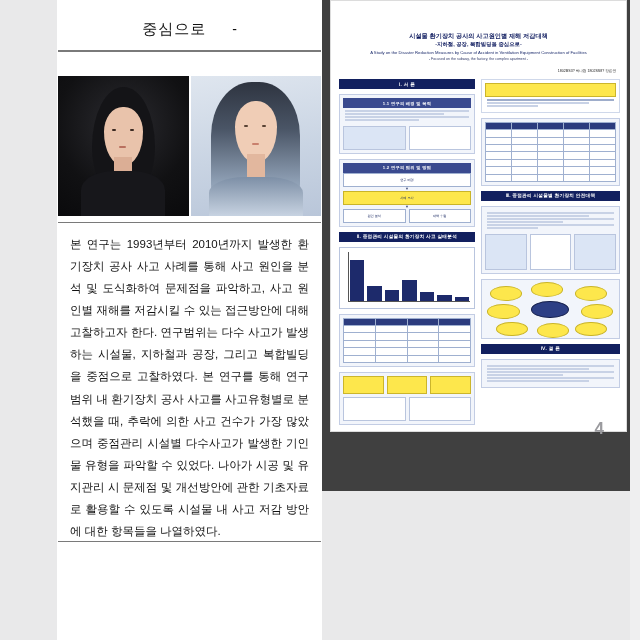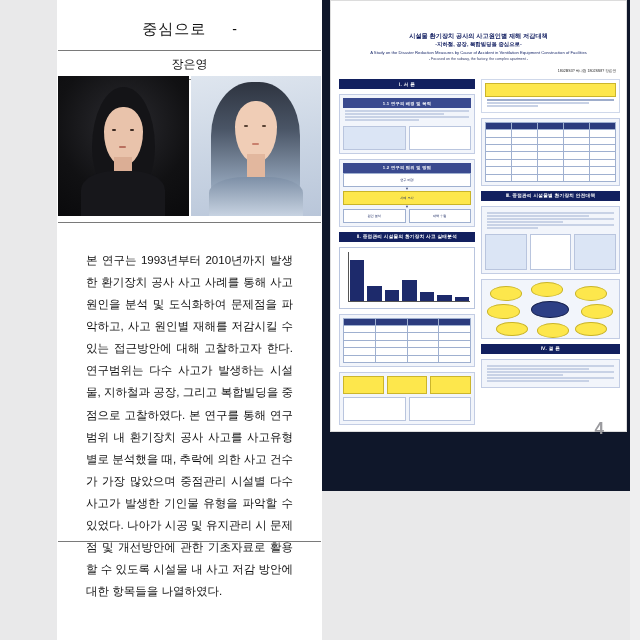--- a/index.html
+++ b/index.html
@@ -11,21 +11,21 @@
     height: 640px;
     background: #e9e9ea;
     font-family: "Liberation Sans", sans-serif;
     overflow: hidden;
     position: relative;
   }
   .page {
     position: absolute;
     left: 0; top: 0;
     width: 640px; height: 491px;
-    background: #0f172a;
+    background: #404040;
     text-decoration: underline;
   }
   .page-bg-left {
     position: absolute;
     left: 0; top: 0;
     width: 57px; height: 640px;
     background: #e9e9ea;
   }
   .page-bg-right {
     position: absolute;
@@ -123,21 +123,21 @@
     border-top: 1px solid #7a7a7a;
     border-bottom: 1px solid #7a7a7a;
     padding: 10px 12px 0 12px;
     box-sizing: border-box;
     font-size: 11.5px;
     line-height: 1.92;
     color: #111;
     text-align: justify;
     text-justify: inter-word;
   }
-  .abstract p { margin: 16px; }
+  .abstract p { margin: 0; }
 
   
   .poster {
     position: absolute;
     left: 330px; top: 0;
     width: 297px;
     height: 432px;
     background: #ffffff;
     border: 1px solid #dcdcdc;
     box-sizing: border-box;
@@ -289,21 +289,20 @@
   <div class="page-bg-right"></div>
 
   <div class="left-col">
 
     <div class="title-row">
       <span class="title-text">중심으로</span>
       <span class="title-dash">-</span>
     </div>
 
     <div class="names-row">
-      <div class="name-cell">장은영</div>
     </div>
 
     <div class="photos-row">
       <div class="photo photo-a">
         <div class="pa-bg"></div>
         <div class="pa-hair"></div>
         <div class="pa-face"></div>
         <div class="pa-eye l"></div>
         <div class="pa-eye r"></div>
         <div class="pa-mouth"></div>

